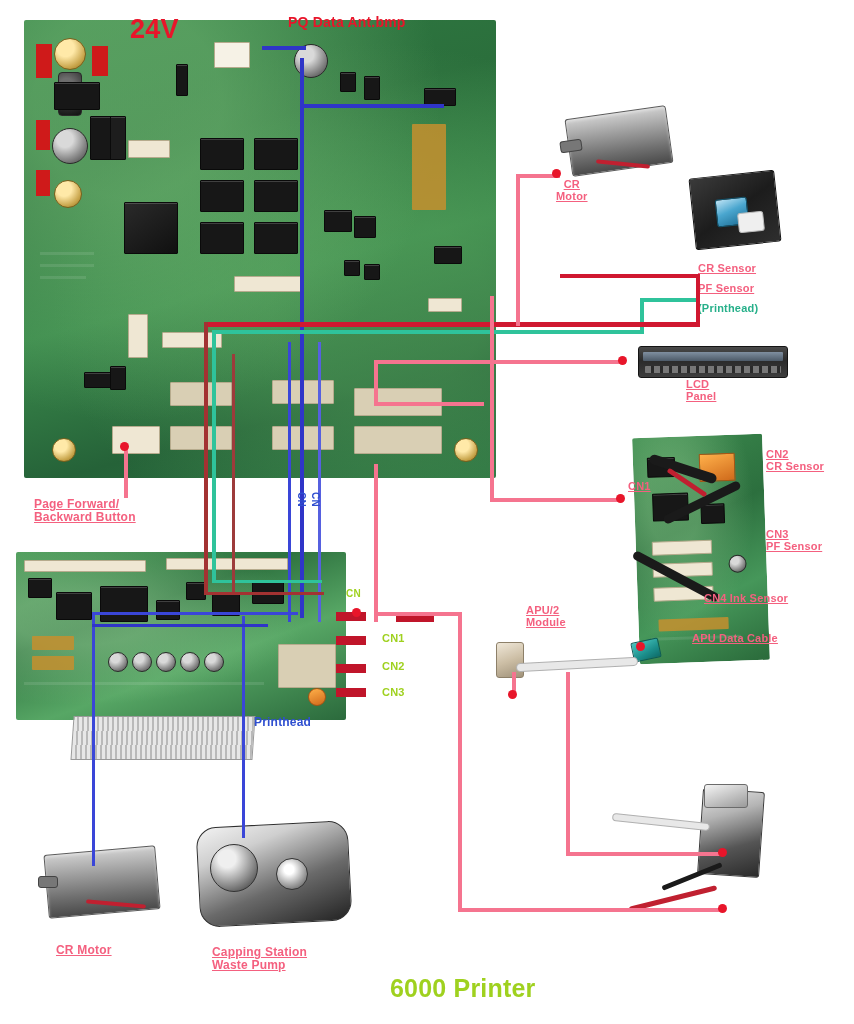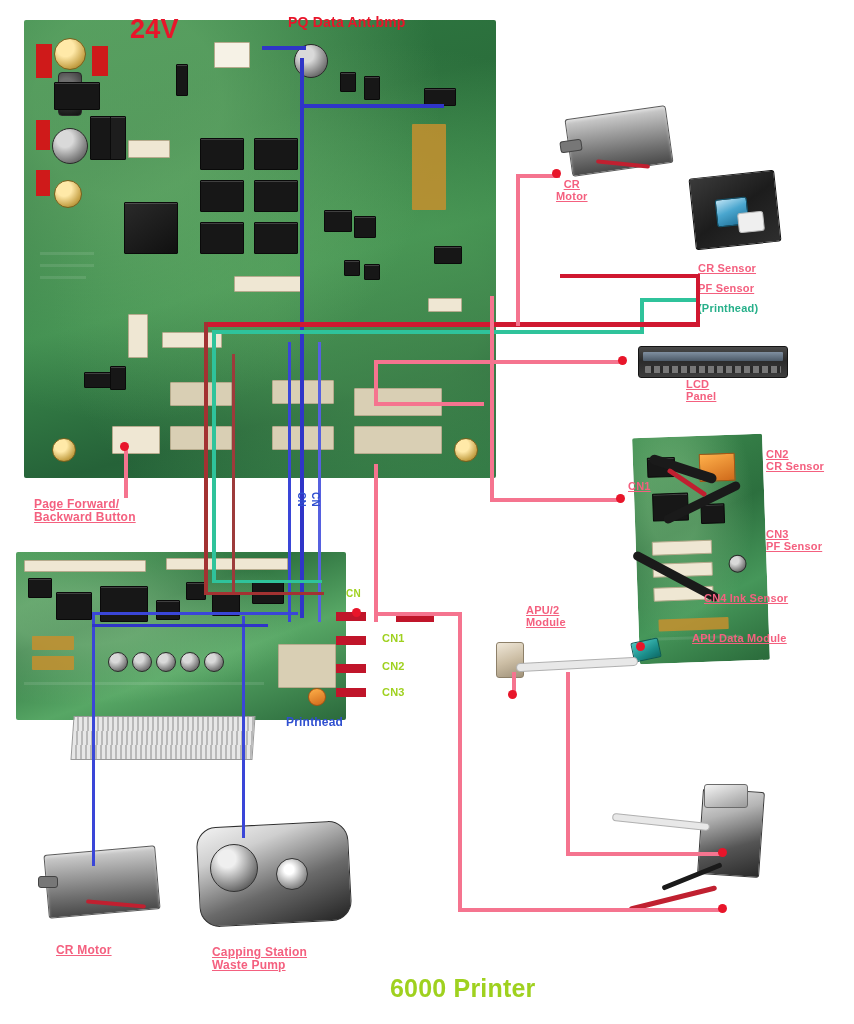--- a/index.html
+++ b/index.html
@@ -190,21 +190,21 @@
     <div class="pad" style="left:16px;top:104px;width:42px;height:14px;"></div>
     <div class="trace" style="left:8px;top:130px;width:240px;height:3px;"></div>
   </div>
 
   <div class="ribbon" style="left:72px;top:704px;width:180px;height:42px;transform:skewX(-4deg);"></div>
   <div class="lbl white" style="left:18px;top:710px;font-size:8px;"></div>
 
   <div class="conn" style="left:308px;top:676px;width:16px;height:16px;border-radius:50%;
               background:linear-gradient(160deg,#ffb04a,#d0691a);border-color:#a85414;"></div>
 
-  <div class="lbl blue" style="left:254px;top:704px;font-size:12px;padding-left:32px;">Printhead</div>
+  <div class="lbl blue" style="left:254px;top:704px;font-size:12px;">Printhead</div>
 
   <div class="red-blk" style="left:336px;top:600px;width:30px;height:9px;background:#c0152a;"></div>
   <div class="red-blk" style="left:336px;top:624px;width:30px;height:9px;background:#c0152a;"></div>
   <div class="red-blk" style="left:336px;top:652px;width:30px;height:9px;background:#c0152a;"></div>
   <div class="red-blk" style="left:336px;top:676px;width:30px;height:9px;background:#c0152a;"></div>
   <div class="red-blk" style="left:396px;top:600px;width:38px;height:10px;background:#c0152a;"></div>
 
   <div class="lbl green" style="left:382px;top:620px;font-size:11px;">CN1</div>
   <div class="lbl green" style="left:382px;top:648px;font-size:11px;">CN2</div>
   <div class="lbl green" style="left:382px;top:674px;font-size:11px;">CN3</div>
@@ -228,21 +228,21 @@
   <div class="cable" style="left:660px;top:486px;width:84px;height:9px;transform:rotate(-26deg);"></div>
   <div class="cable red" style="left:664px;top:468px;width:46px;height:5px;transform:rotate(34deg);"></div>
   <div class="cable" style="left:628px;top:560px;width:96px;height:9px;transform:rotate(28deg);"></div>
   <div class="teal-plug" style="left:632px;top:628px;width:26px;height:18px;transform:rotate(-12deg);"></div>
 
   <div class="apu-plug" style="left:496px;top:630px;width:26px;height:34px;"></div>
   <div class="cable wht" style="left:516px;top:648px;width:120px;height:7px;transform:rotate(-3deg);"></div>
 
   <div class="lbl pink" style="left:526px;top:592px;font-size:11px;">APU/2
 Module</div>
-  <div class="lbl pink" style="left:692px;top:620px;font-size:11px;">APU Data Module</div>
+  <div class="lbl pink" style="left:692px;top:620px;font-size:11px;">APU Data Cable</div>
 
 
   <div class="lbl pink" style="left:766px;top:436px;font-size:11px;">CN2
 CR Sensor</div>
   <div class="lbl pink" style="left:766px;top:516px;font-size:11px;">CN3
 PF Sensor</div>
   <div class="lbl pink" style="left:704px;top:580px;font-size:11px;">CN4 Ink Sensor</div>
   <div class="lbl pink" style="left:628px;top:468px;font-size:11px;">CN1</div>
 
   <div class="ph ph-motor" style="left:568px;top:100px;width:100px;height:56px;transform:rotate(-8deg);"></div>

